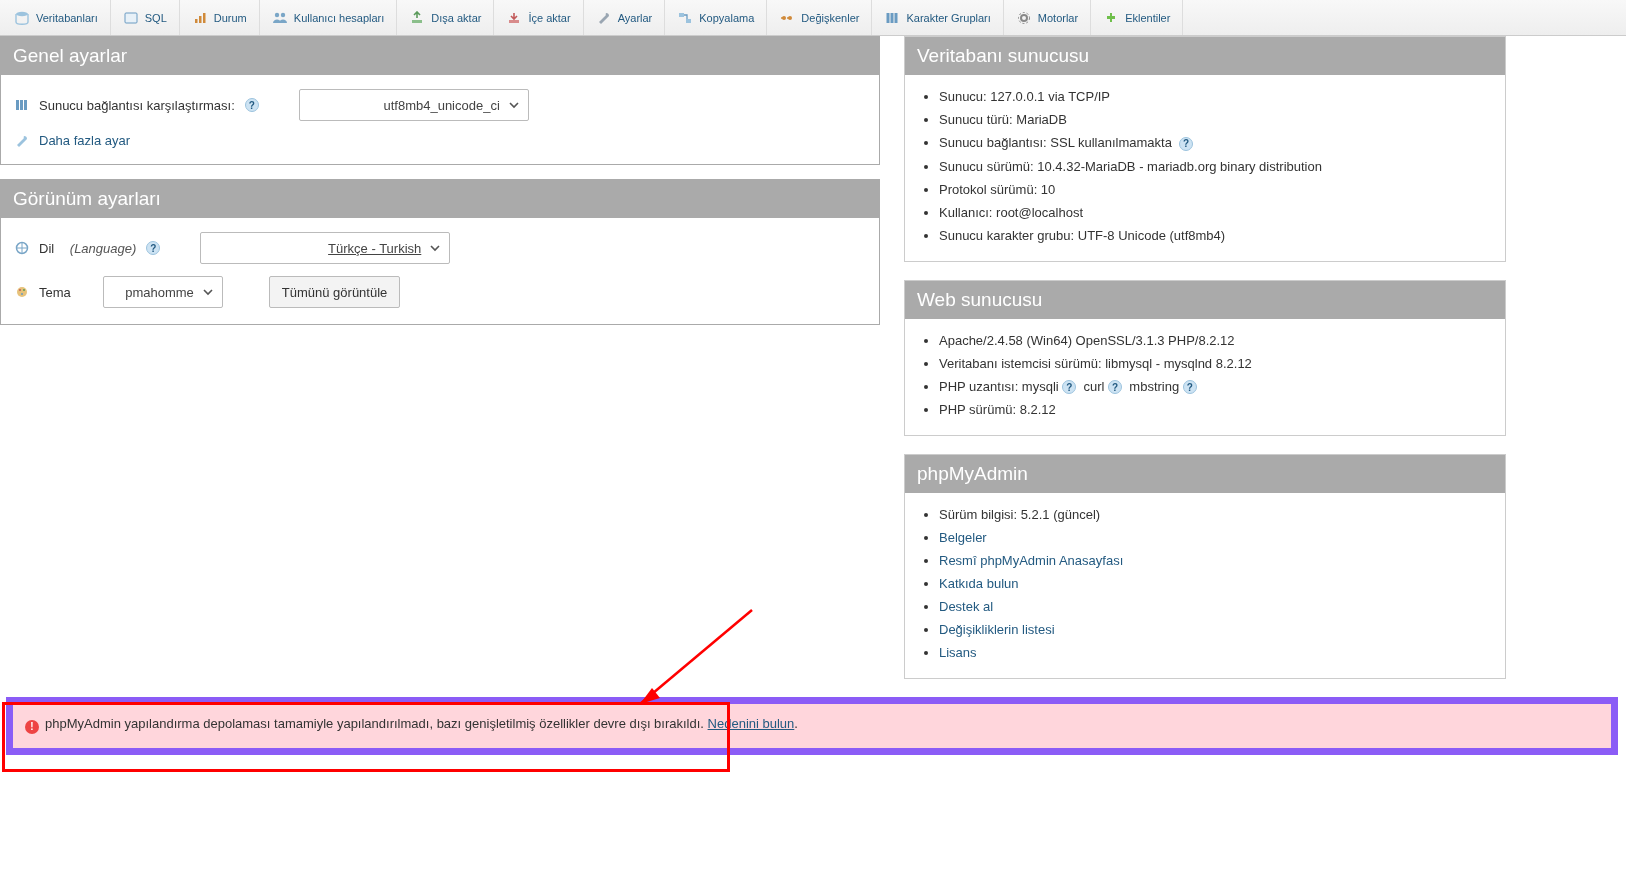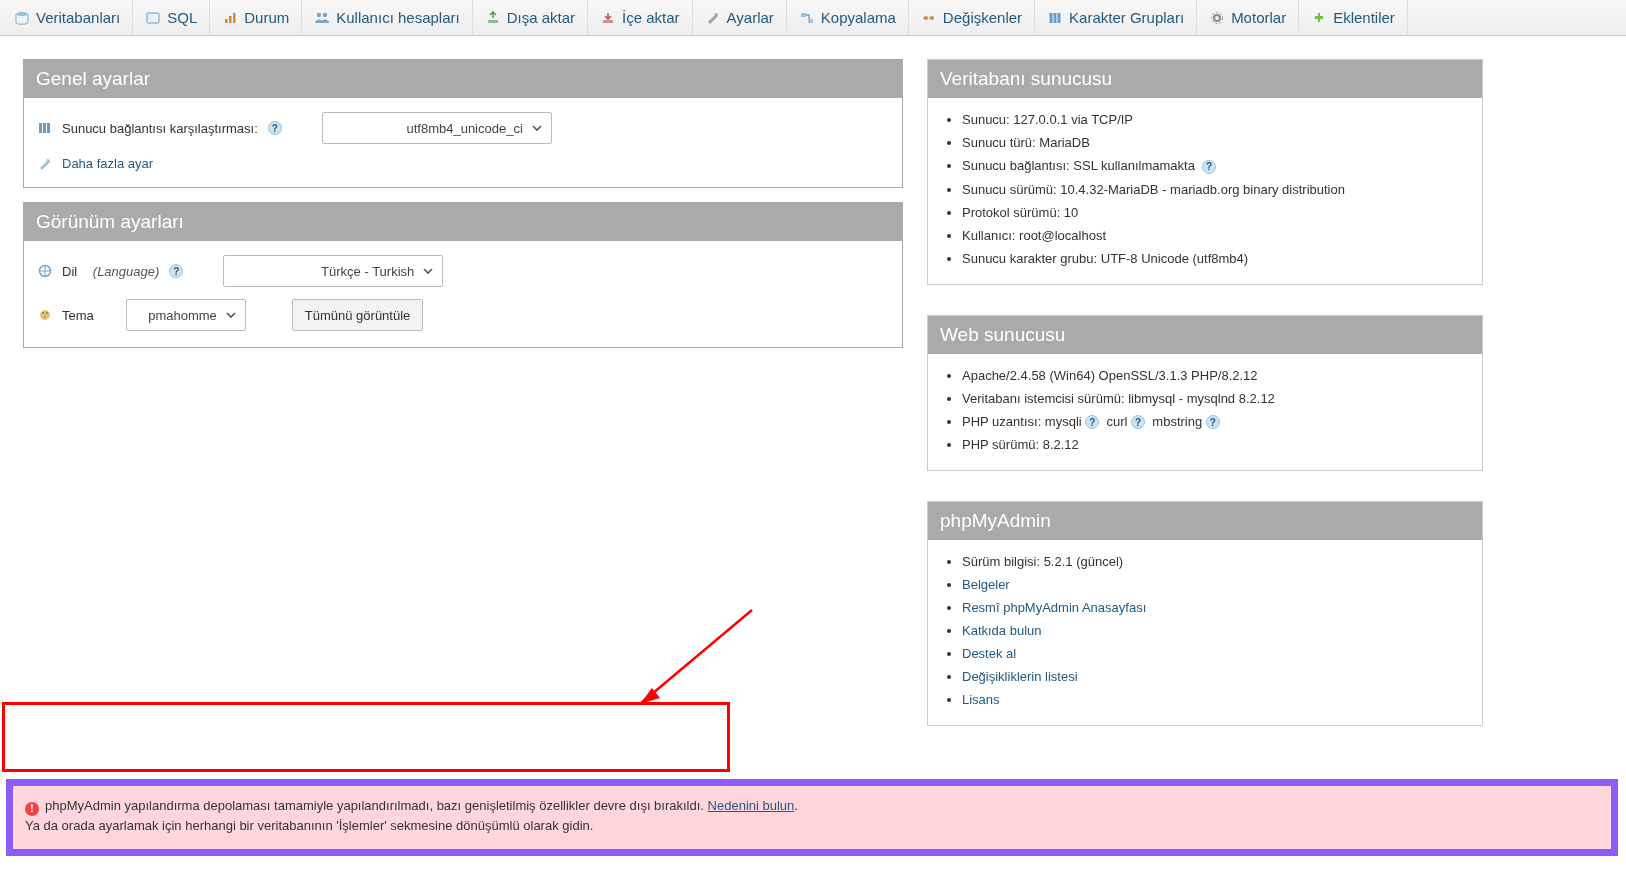--- a/index.html
+++ b/index.html
@@ -19,25 +19,25 @@
     padding-left: 2px;
   }
   .tabbar .tab {
     display: flex;
     align-items: center;
     gap: 6px;
     padding: 0 12px;
     border-right: 1px solid #ddd;
     color: #235a81;
     cursor: pointer;
-    font-size: 15px;
+    font-size: 11px;
   }
   .tabbar .ticon { display:inline-flex; width:16px; height:16px; align-items:center; justify-content:center; }
 
-  .content { display: flex; gap: 24px; padding: 23px; }
+  .content { display: flex; gap: 24px; padding: 0; }
   .col-left { width: 880px; }
   .col-right { flex: 1; padding-right: 120px; }
 
   .panel { border: 1px solid #aaa; margin-bottom: 14px; background:#fff; }
   .panel-h {
     background: #aaa;
     color: #fff;
     font-size: 19px;
     font-weight: 400;
     padding: 8px 12px;
@@ -53,32 +53,32 @@
     background:#cde3f3; color:#235a81; align-items:center; justify-content:center;
     font-size:10px; font-weight:bold; border:1px solid #9cc3de;
   }
   .select {
     border:1px solid #bbb; background:#fff; height:32px;
     display:inline-flex; align-items:center; justify-content:flex-end;
     padding:0 28px 0 10px; border-radius:2px; position:relative; min-width:120px;
     cursor:pointer;
   }
   .select.wide { width:230px; }
-  .select.med  { width:220px; }
+  .select.med  { width:250px;text-decoration:underline; }
   .select .chev {
     position:absolute; right:8px; top:50%; transform:translateY(-50%);
   }
   .btn {
     border:1px solid #bbb; background:#f3f3f3; height:32px;
     display:inline-flex; align-items:center; padding:0 12px; border-radius:2px;
     cursor:pointer; color:#333;margin-left:36px;
   }
   .linkish { color:#235a81; cursor:pointer; display:inline-flex; align-items:center; gap:6px; }
 
-  .info-panel { border:1px solid #ccc; margin-bottom:30px;}
+  .info-panel { border:1px solid #ccc; margin-bottom:18px;}
   .info-panel ul { list-style: disc; padding: 10px 10px 14px 34px; }
   .info-panel ul li { padding: 4px 0; color:#333; }
   .info-panel ul li a { color:#235a81; text-decoration:none; }
 
   .alert {
     margin: 0px 8px 30px 6px;
     background:#ffd6dc;
     border:7px solid #8b5cf6;
     padding:10px 12px 14px 12px;
     color:#333;
@@ -346,21 +346,20 @@
         <li><a href="#">Değişikliklerin listesi</a></li>
         <li><a href="#">Lisans</a></li>
       </ul>
     </div>
 
   </div>
 </div>
 
 <div class="alert">
   <span class="erricon">!</span><span>phpMyAdmin yapılandırma depolaması tamamiyle yapılandırılmadı, bazı genişletilmiş özellikler devre dışı bırakıldı. </span><a href="#">Nedenini bulun</a><span>.</span><br>
-  <span>Ya da orada ayarlamak için herhangi bir veritabanının 'İşlemler' sekmesine dönüşümlü olarak gidin.</span>
 </div>
 
 <div class="spacer-bottom"></div>
 
 <div class="annot-box"></div>
 <svg class="annot-arrow" width="130" height="100">
   <line x1="120" y1="2" x2="8" y2="96" stroke="#ff0000" stroke-width="2.5"></line>
   <polygon points="8,96 20,80 28,90" fill="#ff0000"></polygon>
 </svg>
 

